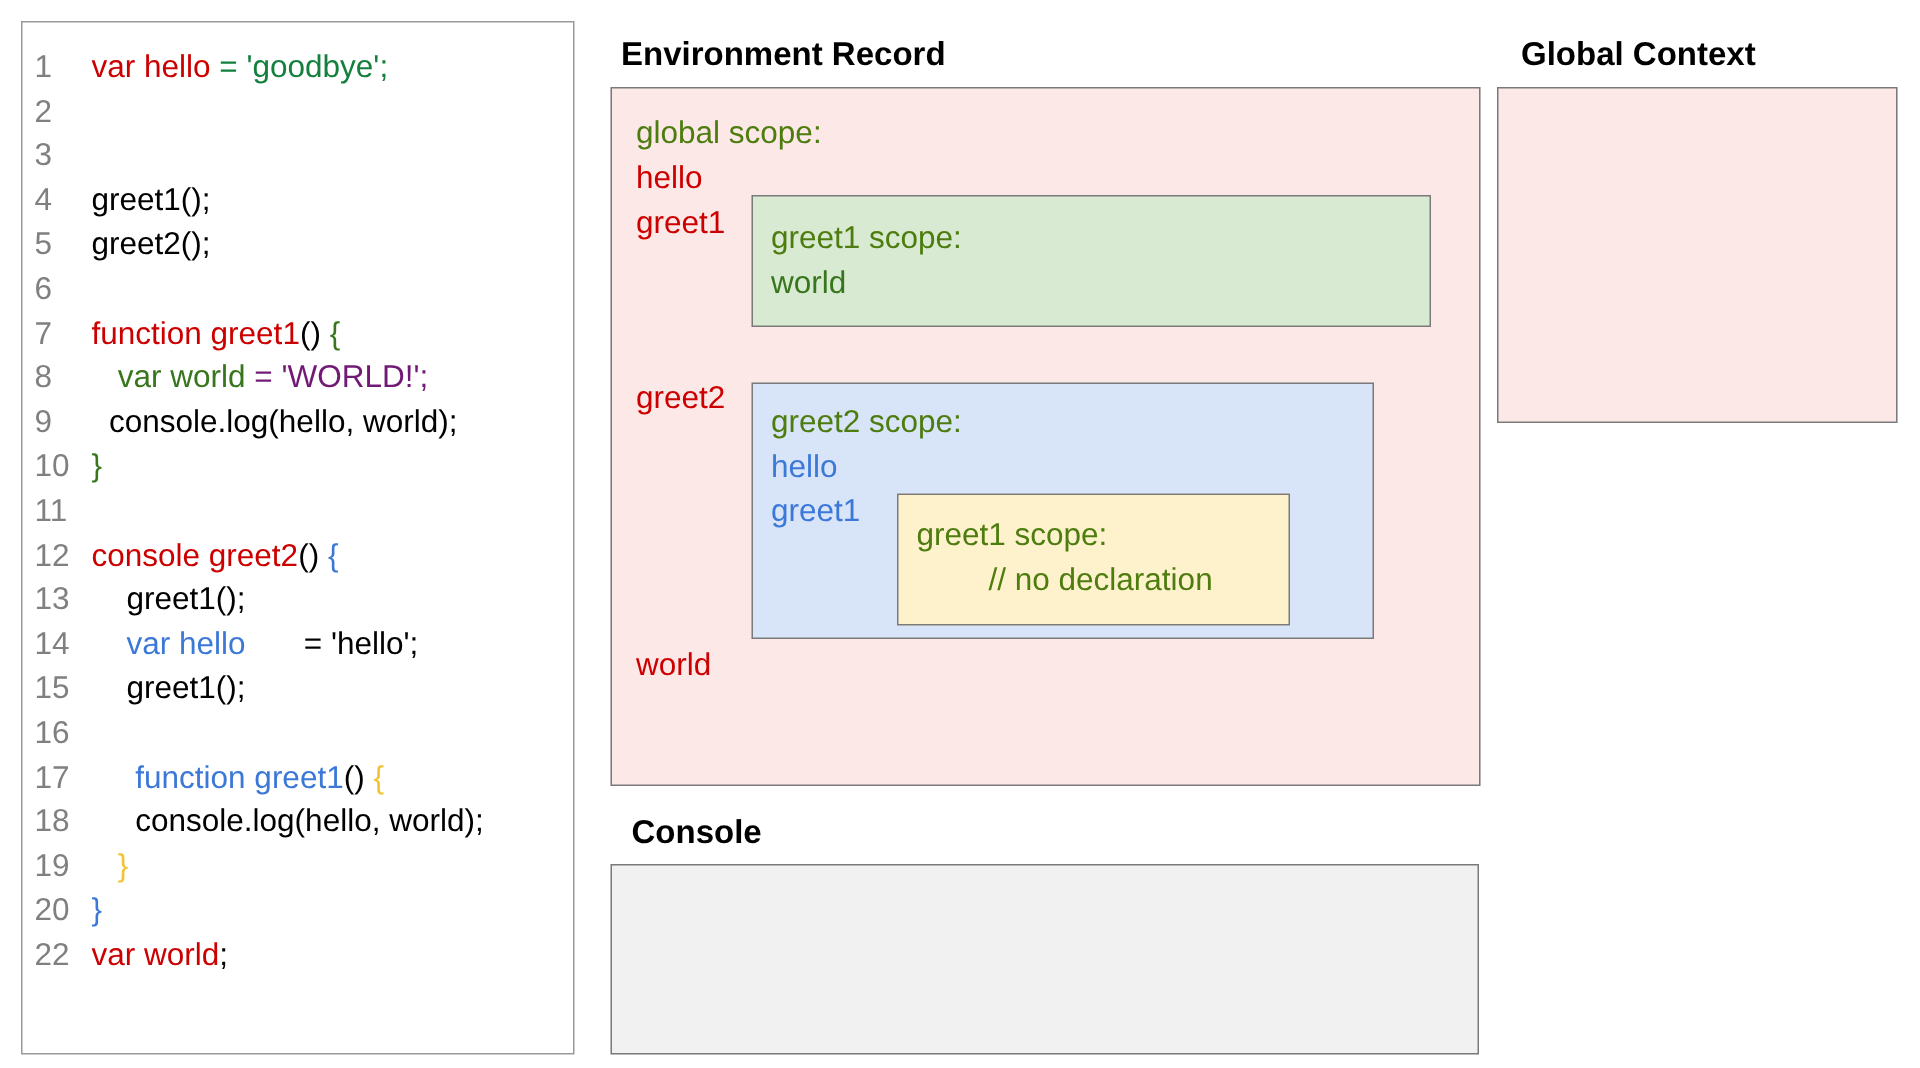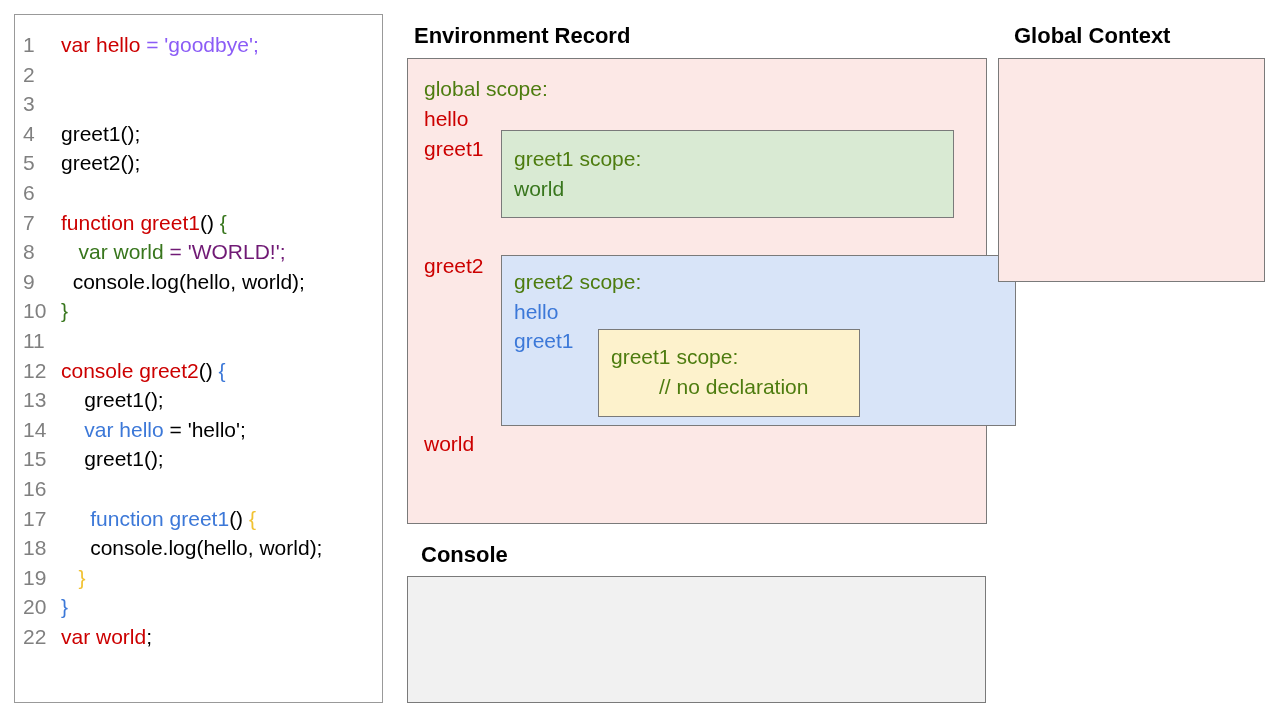--- a/index.html
+++ b/index.html
@@ -46,34 +46,34 @@
   .fill-green{background:var(--green_fill);}
   .fill-blue{background:var(--blue_fill);}
   .fill-yellow{background:var(--yellow_fill);}
   .fill-console{background:var(--console_fill);}
 </style>
 </head>
 <body>
 
 <div class="panel" style="left:14px;top:14px;width:369px;height:689px;">
   <div id="code-lines">
-      <div class="code-line"><span class="ln">1</span><span class="code"><span style="color: rgb(204, 0, 0);">var hello</span><span style="color: #8b5cf6;"> = 'goodbye';</span></span></div>
+      <div class="code-line"><span class="ln">1</span><span class="code"><span style="color: rgb(204, 0, 0);">var hello</span><span style="color: #15803d;"> = 'goodbye';</span></span></div>
       <div class="code-line"><span class="ln">2</span></div>
       <div class="code-line"><span class="ln">3</span><span class="code"></span></div>
       <div class="code-line"><span class="ln">4</span><span class="code"><span style="color: rgb(0, 0, 0);">greet1();</span></span></div>
       <div class="code-line"><span class="ln">5</span><span class="code"><span style="color: rgb(0, 0, 0);">greet2();</span></span></div>
       <div class="code-line"><span class="ln">6</span><span class="code"></span></div>
       <div class="code-line"><span class="ln">7</span><span class="code"><span style="color: rgb(204, 0, 0);">function greet1</span><span style="color: rgb(0, 0, 0);">() </span><span style="color: rgb(56, 118, 29);">{</span></span></div>
       <div class="code-line"><span class="ln">8</span><span class="code"><span style="color: rgb(0, 0, 0);">   </span><span style="color: rgb(56, 118, 29);">var world</span><span style="color: #701a75;"> = 'WORLD!';</span></span></div>
       <div class="code-line"><span class="ln">9</span><span class="code"><span style="color: rgb(0, 0, 0);">  console.log(hello, world);</span></span></div>
       <div class="code-line"><span class="ln">10</span><span class="code"><span style="color: rgb(56, 118, 29);">}</span></span></div>
       <div class="code-line"><span class="ln">11</span><span class="code"></span></div>
       <div class="code-line"><span class="ln">12</span><span class="code"><span style="color: rgb(204, 0, 0);">console greet2</span><span style="color: rgb(0, 0, 0);">() </span><span style="color: rgb(60, 120, 216);">{</span></span></div>
       <div class="code-line"><span class="ln">13</span><span class="code"><span style="color: rgb(0, 0, 0);">    greet1();</span></span></div>
-      <div class="code-line"><span class="ln">14</span><span class="code"><span style="color: rgb(0, 0, 0);">    </span><span style="color: rgb(60, 120, 216);">var hello</span><span style="color: rgb(0, 0, 0);"> = 'hello';</span></span></div>
+      <div class="code-line"><span class="ln">14</span><span class="code"><span style="color: rgb(0, 0, 0);">    </span><span style="color: rgb(60, 120, 216);">var hello</span><span style="color: rgb(0, 0, 0); margin-left: 33px;"> = 'hello';</span></span></div>
       <div class="code-line"><span class="ln">15</span><span class="code"><span style="color: rgb(0, 0, 0);">    greet1();</span></span></div>
       <div class="code-line"><span class="ln">16</span><span class="code"></span></div>
       <div class="code-line"><span class="ln">17</span><span class="code"><span style="color: rgb(0, 0, 0);">     </span><span style="color: rgb(60, 120, 216);">function greet1</span><span style="color: rgb(0, 0, 0);">() </span><span style="color: rgb(241, 194, 50);">{</span></span></div>
       <div class="code-line"><span class="ln">18</span><span class="code"><span style="color: rgb(0, 0, 0);">     console.log(hello, world);</span></span></div>
       <div class="code-line"><span class="ln">19</span><span class="code"><span style="color: rgb(0, 0, 0);">   </span><span style="color: rgb(241, 194, 50);">}</span></span></div>
       <div class="code-line"><span class="ln">20</span><span class="code"><span style="color: rgb(60, 120, 216);">}</span></span></div>
       <div class="code-line"><span class="ln">22</span><span class="code"><span style="color: rgb(204, 0, 0);">var world</span><span style="color: rgb(0, 0, 0);">;</span></span></div>
     </div>
 </div>
 
@@ -87,21 +87,21 @@
 
   <div class="ertext c-red" style="left:16px;top:78px;">greet1</div>
 
   <div class="box fill-green" style="left:93px;top:71px;width:453px;height:88px;">
     <div class="ertext c-black" style="left:12px;top:16px;">greet1 scope:</div>
     <div class="ertext c-green" style="left:12px;top:46px;">world</div>
   </div>
 
   <div class="ertext c-red" style="left:16px;top:195px;">greet2</div>
 
-  <div class="box fill-blue" style="left:93px;top:196px;width:515px;height:171px;">
+  <div class="box fill-blue" style="left:93px;top:196px;width:415px;height:171px;">
     <div class="ertext c-black" style="left:12px;top:14px;">greet2 scope:</div>
     <div class="ertext c-blue" style="left:12px;top:44px;">hello</div>
     <div class="ertext c-blue" style="left:12px;top:73px;">greet1</div>
 
     <div class="box fill-yellow" style="left:96px;top:73px;width:262px;height:88px;">
       <div class="ertext c-black" style="left:12px;top:15px;">greet1 scope:</div>
       <div class="ertext c-black" style="left:12px;top:45px;margin-left:48px;">// no declaration</div>
     </div>
   </div>
 

